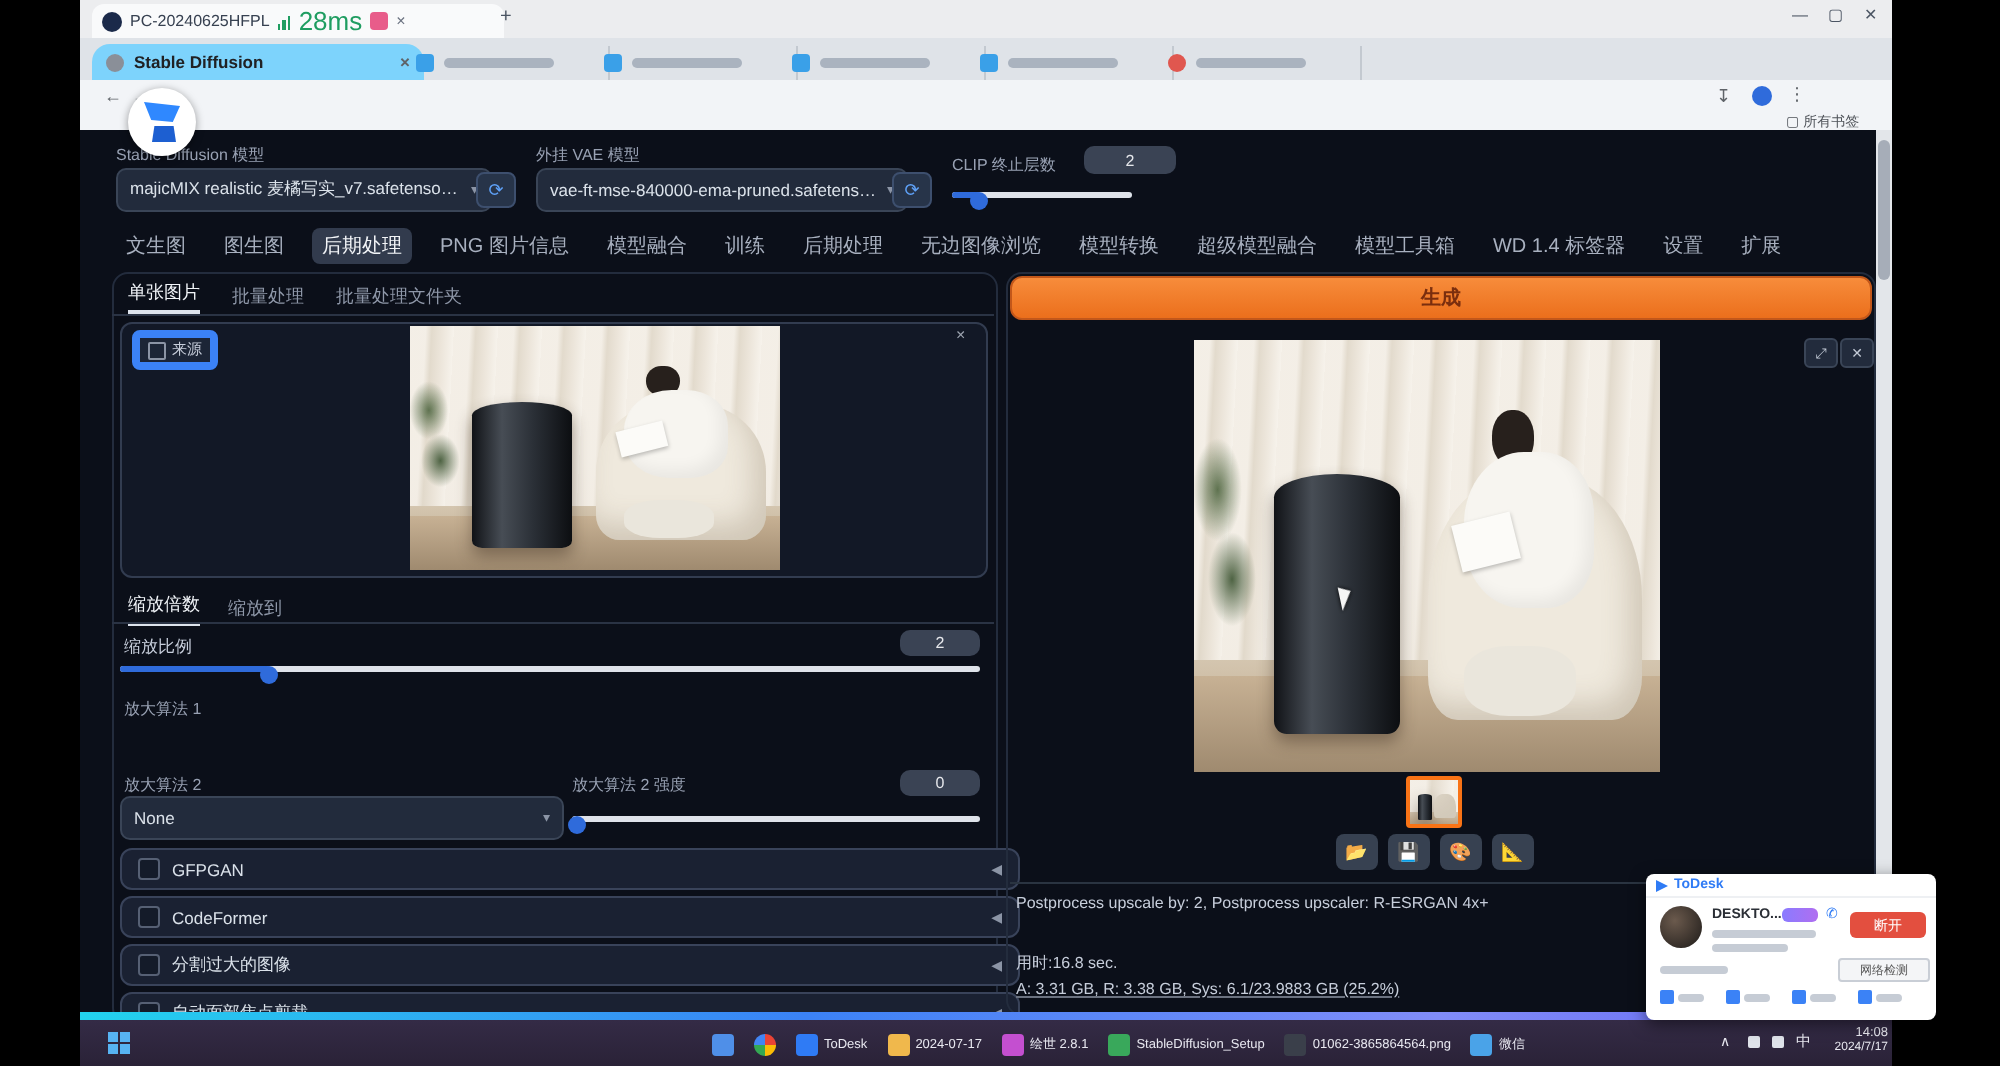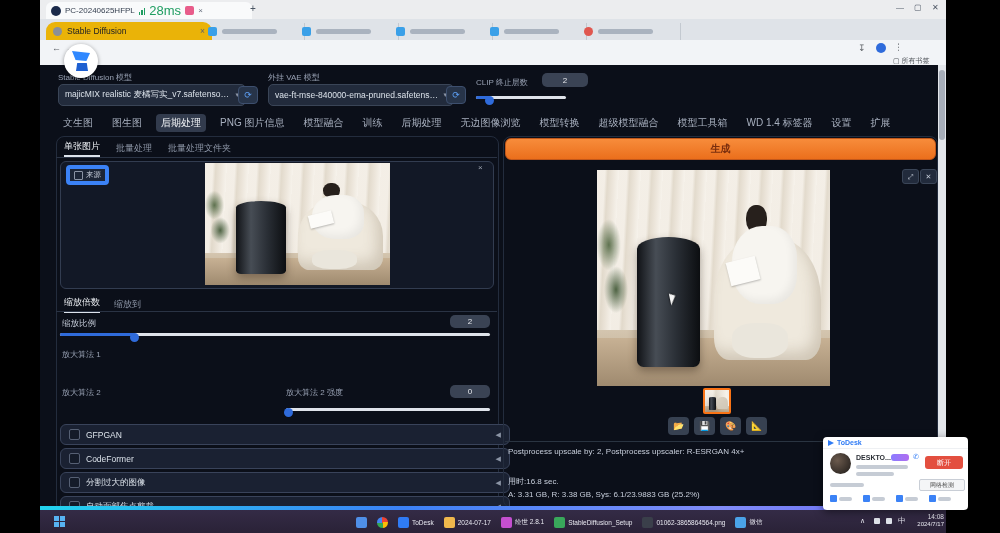--- a/index.html
+++ b/index.html
@@ -6,21 +6,21 @@
   #stage{position:relative;width:1000px;height:533px;background:#000;overflow:hidden;
          font-family:"Liberation Sans",sans-serif;-webkit-font-smoothing:antialiased;}
   .abs{position:absolute;}
   .flex{display:flex;align-items:center;}
   
   .tdbar{left:40px;top:0;width:906px;height:19px;background:#ecedef;border-bottom:1px solid #d6d8db;}
   .sess-tab{left:46px;top:2px;width:196px;height:17px;background:#f9fafb;border-radius:6px 6px 0 0;padding:0 5px;gap:4px;font-size:8px;color:#374151;}
   .sig{display:inline-flex;align-items:flex-end;gap:1px;height:8px}
   .sig i{display:block;width:1.5px;background:#1f9d61}
   .tabstrip{left:40px;top:19px;width:906px;height:21px;background:#dfe3e8;}
-  .btab-active{left:46px;top:22px;width:152px;height:18px;background:#eab308;border-radius:9px 9px 0 0;padding:0 7px;gap:5px;font-size:8.5px;color:#202124;}
+  .btab-active{left:46px;top:22px;width:152px;height:18px;background:#7dd3fc;border-radius:9px 9px 0 0;padding:0 7px;gap:5px;font-size:8.5px;color:#202124;font-weight:bold;}
   .btab{top:23px;width:90px;height:17px;padding:0 6px;gap:5px;border-right:1px solid #c3c9d0;}
   .bicon{width:9px;height:9px;border-radius:2px;flex:0 0 auto}
   .bb{display:inline-block;height:5px;border-radius:3px;background:#aab3bf}
   .toolbar{left:40px;top:40px;width:906px;height:16px;background:#f2f4f7;}
   .navg{font-size:9px;color:#5f6368}
   .urlpill{left:94px;top:42px;width:752px;height:12px;background:#fff;border:1px solid #e1e4e9;border-radius:7px;padding:0 8px;gap:5px;font-size:8px;color:#202124;}
   .bmrow{left:40px;top:56px;width:906px;height:9px;background:#f2f4f7;border-bottom:1px solid #d8dbe0;}
   
   .page{left:40px;top:65px;width:906px;height:445px;background:#0b0f19;}
   .lbl{color:#98a1b3;font-size:8px;white-space:nowrap}
@@ -215,20 +215,24 @@
   <div class="abs" style="left:56px;top:311px;width:441px;border-bottom:1px solid #2a3344"></div>
   <span class="abs lbl" style="left:62px;top:318px;font-size:8.5px;color:#c7cedb">缩放比例</span>
   <div class="abs numbox" style="left:450px;top:315px;width:40px;height:13px">2</div>
   <div class="abs track" style="left:60px;top:333px;width:430px"></div>
   <div class="abs fill" style="left:60px;top:333px;width:75px"></div>
   <div class="abs knob" style="left:130px;top:333px"></div>
 
   <span class="abs lbl" style="left:62px;top:349px">放大算法 1</span>
 
   <span class="abs lbl" style="left:62px;top:387px">放大算法 2</span>
+  <div class="abs dd" style="left:60px;top:398px;width:208px;height:20px">
+    <span class="v">None</span>
+      <span class="caret">▾</span>
+  </div>
   <span class="abs lbl" style="left:286px;top:387px">放大算法 2 强度</span>
   <div class="abs numbox" style="left:450px;top:385px;width:40px;height:13px">0</div>
   <div class="abs track" style="left:286px;top:408px;width:204px"></div>
   <div class="abs knob" style="left:284px;top:408px"></div>
 
   <div class="acc" style="top:424px">
     <span class="cb"></span>
     <span>GFPGAN</span>
     <span class="arr">◀</span>
   </div>
@@ -290,21 +294,21 @@
         <span>🎨</span>
       </div>
     <div style="width:21px;height:18px;background:#374151;border-radius:4px;display:flex;align-items:center;justify-content:center;font-size:9px">
         <span>📐</span>
       </div>
   </div>
 
   <div class="abs" style="left:505px;top:441px;width:429px;border-bottom:1px solid #2a3441"></div>
   <span class="abs stat" style="left:508px;top:447px">Postprocess upscale by: 2, Postprocess upscaler: R-ESRGAN 4x+</span>
   <span class="abs stat" style="left:508px;top:476px">用时:16.8 sec.</span>
-  <span class="abs stat" style="left:508px;top:490px;text-decoration-color:#6b7280">A: 3.31 GB, R: 3.38 GB, Sys: 6.1/23.9883 GB (25.2%)</span>
+  <span class="abs stat" style="left:508px;top:490px;text-decoration:underline;text-decoration-color:#6b7280">A: 3.31 GB, R: 3.38 GB, Sys: 6.1/23.9883 GB (25.2%)</span>
 
   <div class="abs bluestrip"></div>
   <div class="abs taskbar"></div>
   <div class="abs winlogo" style="left:54px;top:516px">
       <i></i>
       <i></i>
       <i></i>
       <i></i>
     </div>
 

